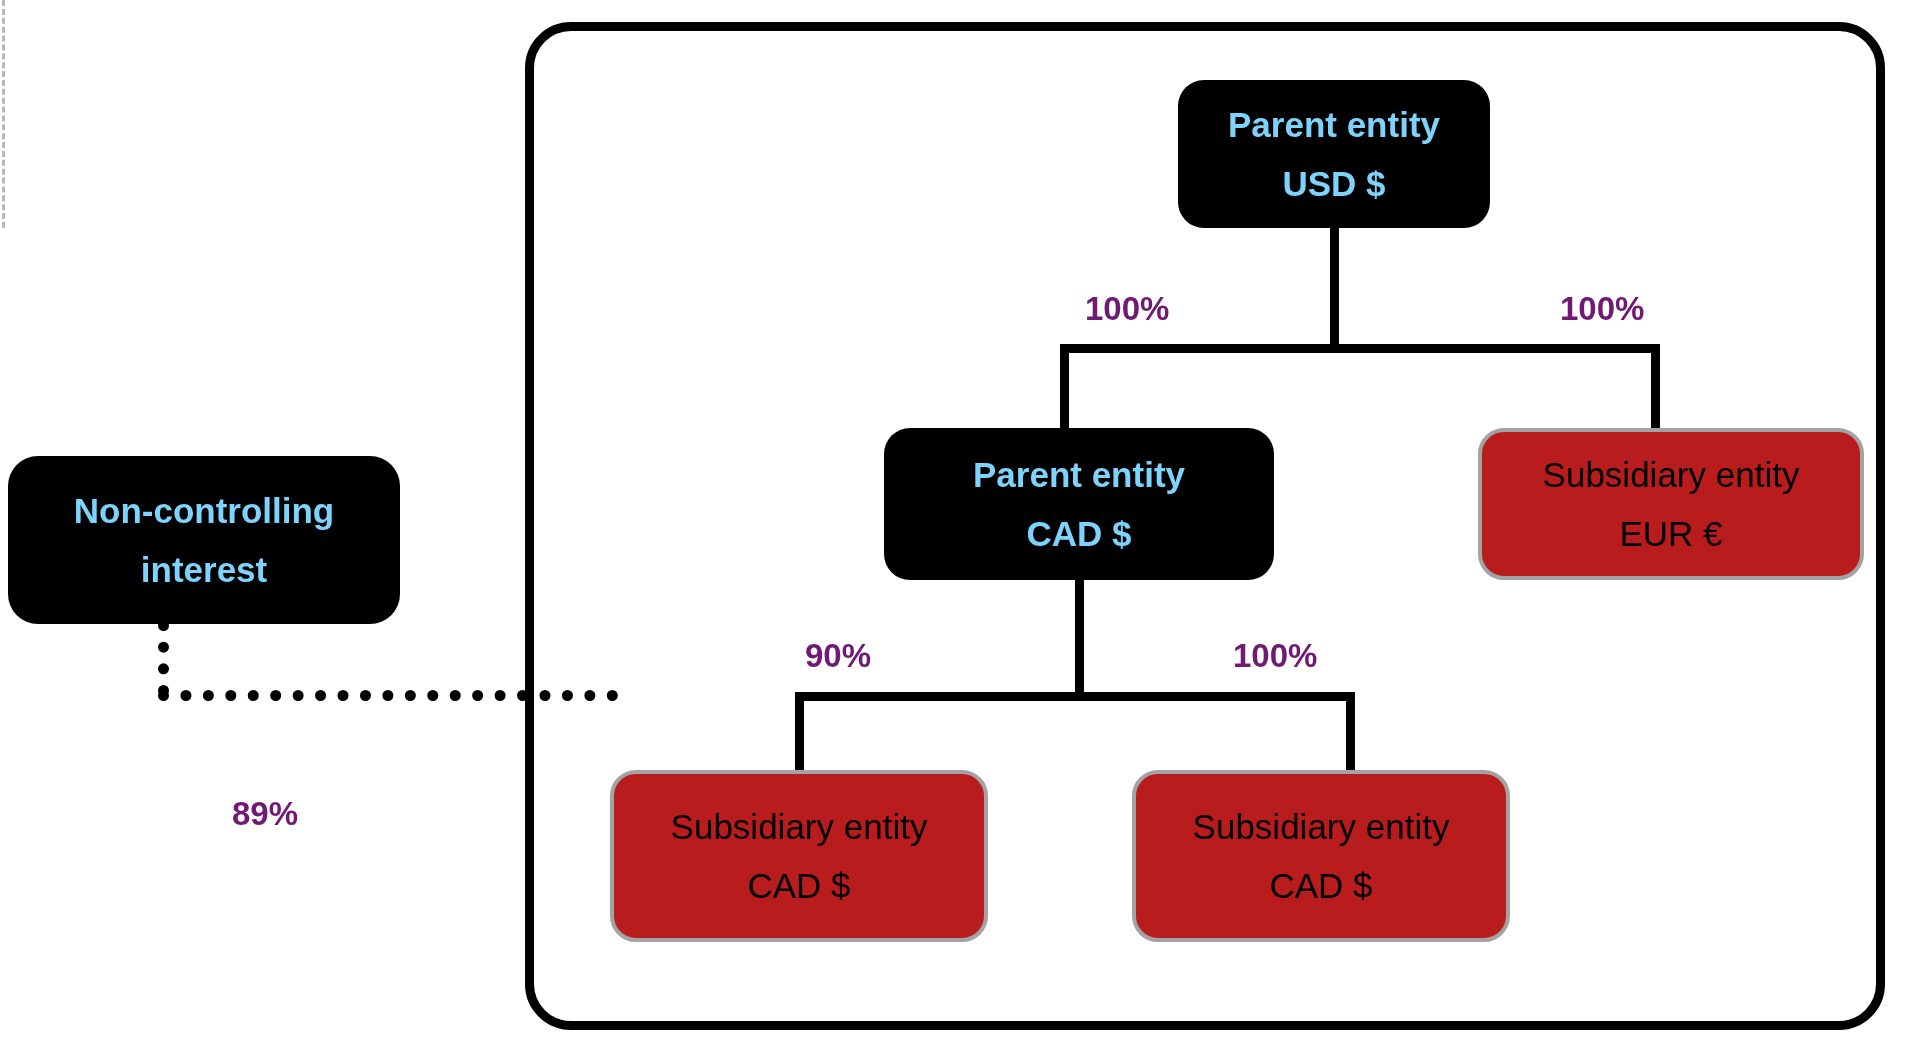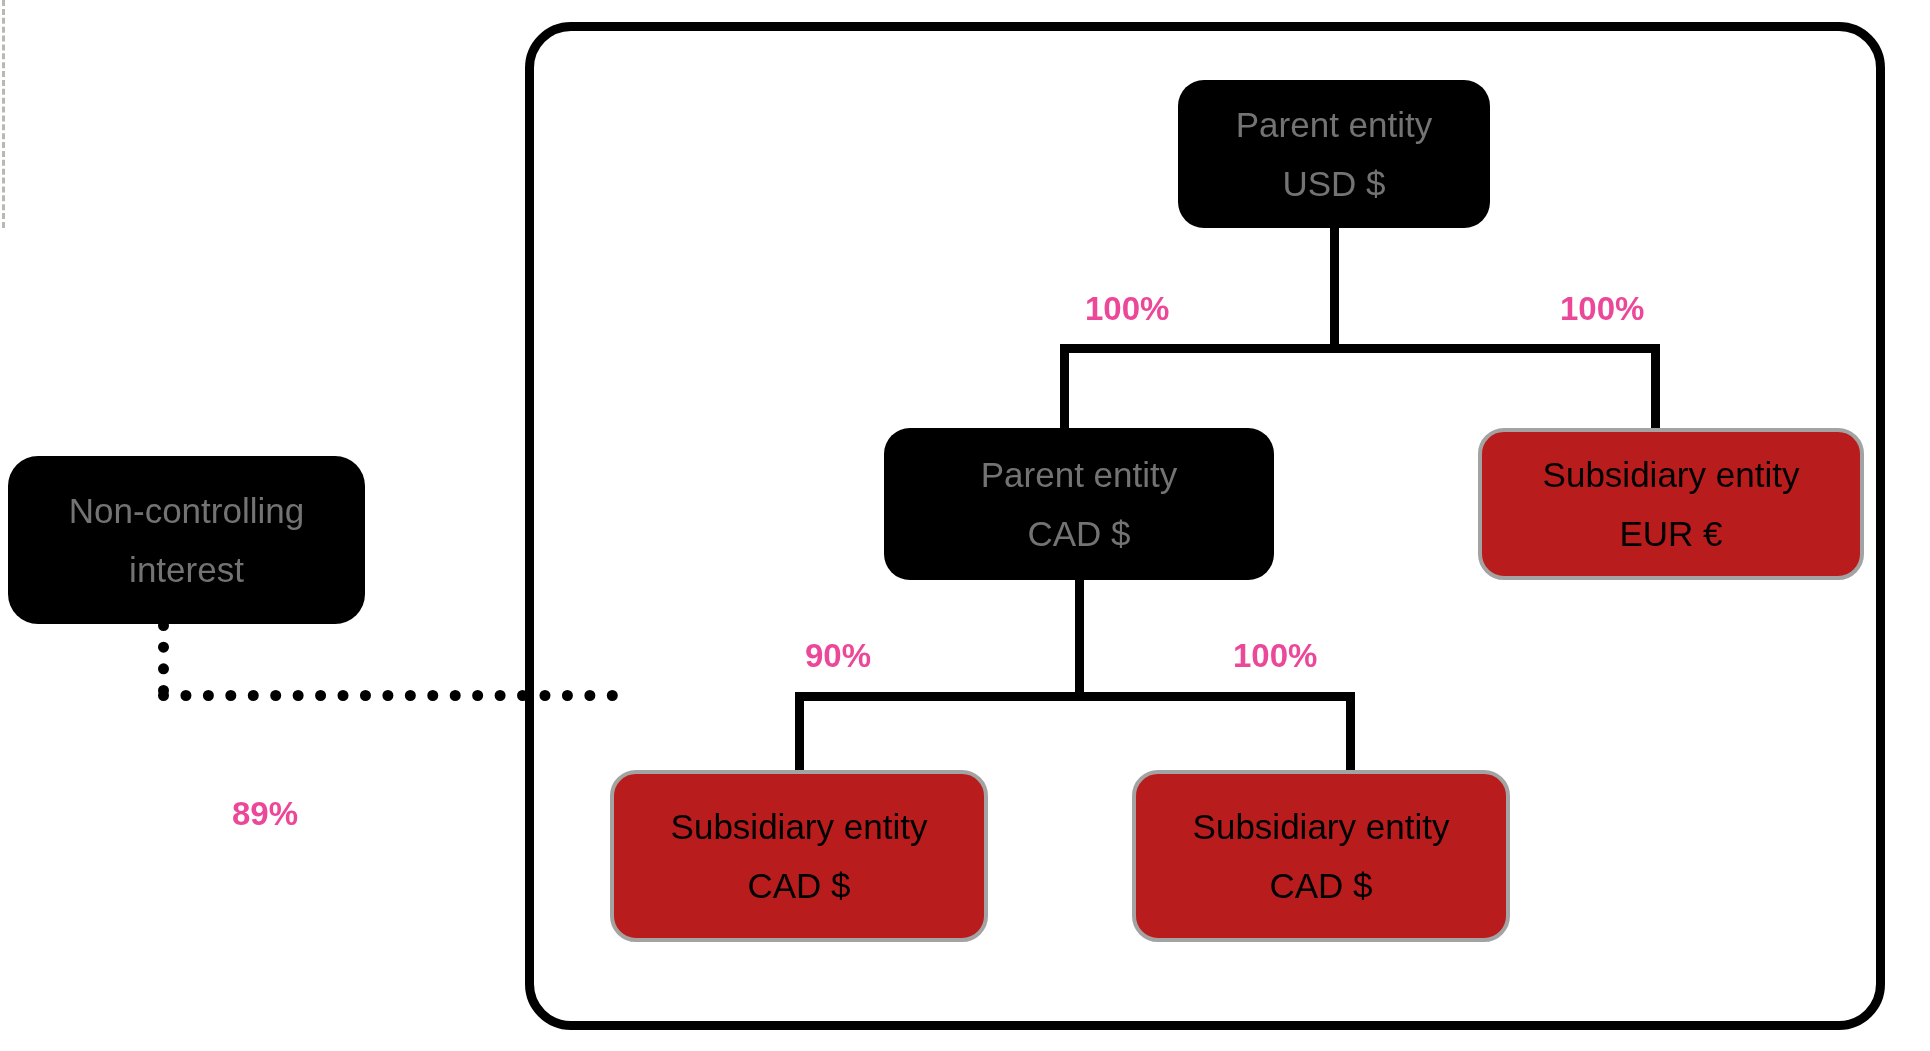--- a/index.html
+++ b/index.html
@@ -53,39 +53,40 @@
     text-align: center;
     border-radius: 26px;
     line-height: 1.30;
   }
   .node .line1, .node .line2 {
     display: block;
     white-space: nowrap;
   }
   .node.dark {
     background: #000000;
-    color: #737373;
+    color: #7dd3fc;
     border: none;
     font-size: 35px;
+    font-weight: bold;
   }
   .node.light {
     background: #b91c1c;
     color: #000000;
     border: 4px solid #a3a3a3;
     font-size: 35px;
   }
   .node .line1 { margin-bottom: 14px; }
 
   
   #node-parent-usd   { left: 1178px; top: 80px;  width: 312px; height: 148px; }
   #node-parent-cad   { left: 884px;  top: 428px; width: 390px; height: 152px; }
   #node-sub-eur      { left: 1478px; top: 428px; width: 386px; height: 152px; }
   #node-sub-cad-1    { left: 610px;  top: 770px; width: 378px; height: 172px; }
   #node-sub-cad-2    { left: 1132px; top: 770px; width: 378px; height: 172px; }
-  #node-nci          { left: 8px;    top: 456px; width: 357px; height: 168px;
+  #node-nci          { left: 8px;    top: 456px; width: 392px; height: 168px;
                        border-radius: 30px; }
 
   
   .conn {
     position: absolute;
     background: #000000;
   }
   .conn.v { width: 9px; }
   .conn.h { height: 9px; }
 
@@ -111,21 +112,21 @@
     position: absolute;
     height: 0px;
     border-top: 11px dotted #000000;
   }
   #nci-drop { left: 158px; top: 620px; height: 76px; }
   #nci-run  { left: 158px; top: 690px; width: 460px; }
 
   
   .pct {
     position: absolute;
-    color: #ec4899;
+    color: #701a75;
     font-weight: bold;
     font-size: 33px;
     white-space: nowrap;
   }
   #pct-usd-cad { left: 1085px; top: 290px; }
   #pct-usd-eur { left: 1560px; top: 290px; }
   #pct-cad-90  { left: 805px;  top: 637px; text-align: right; }
   #pct-cad-100 { left: 1233px; top: 637px; }
   #pct-nci-10  { left: 232px;  top: 795px; }
 </style>

